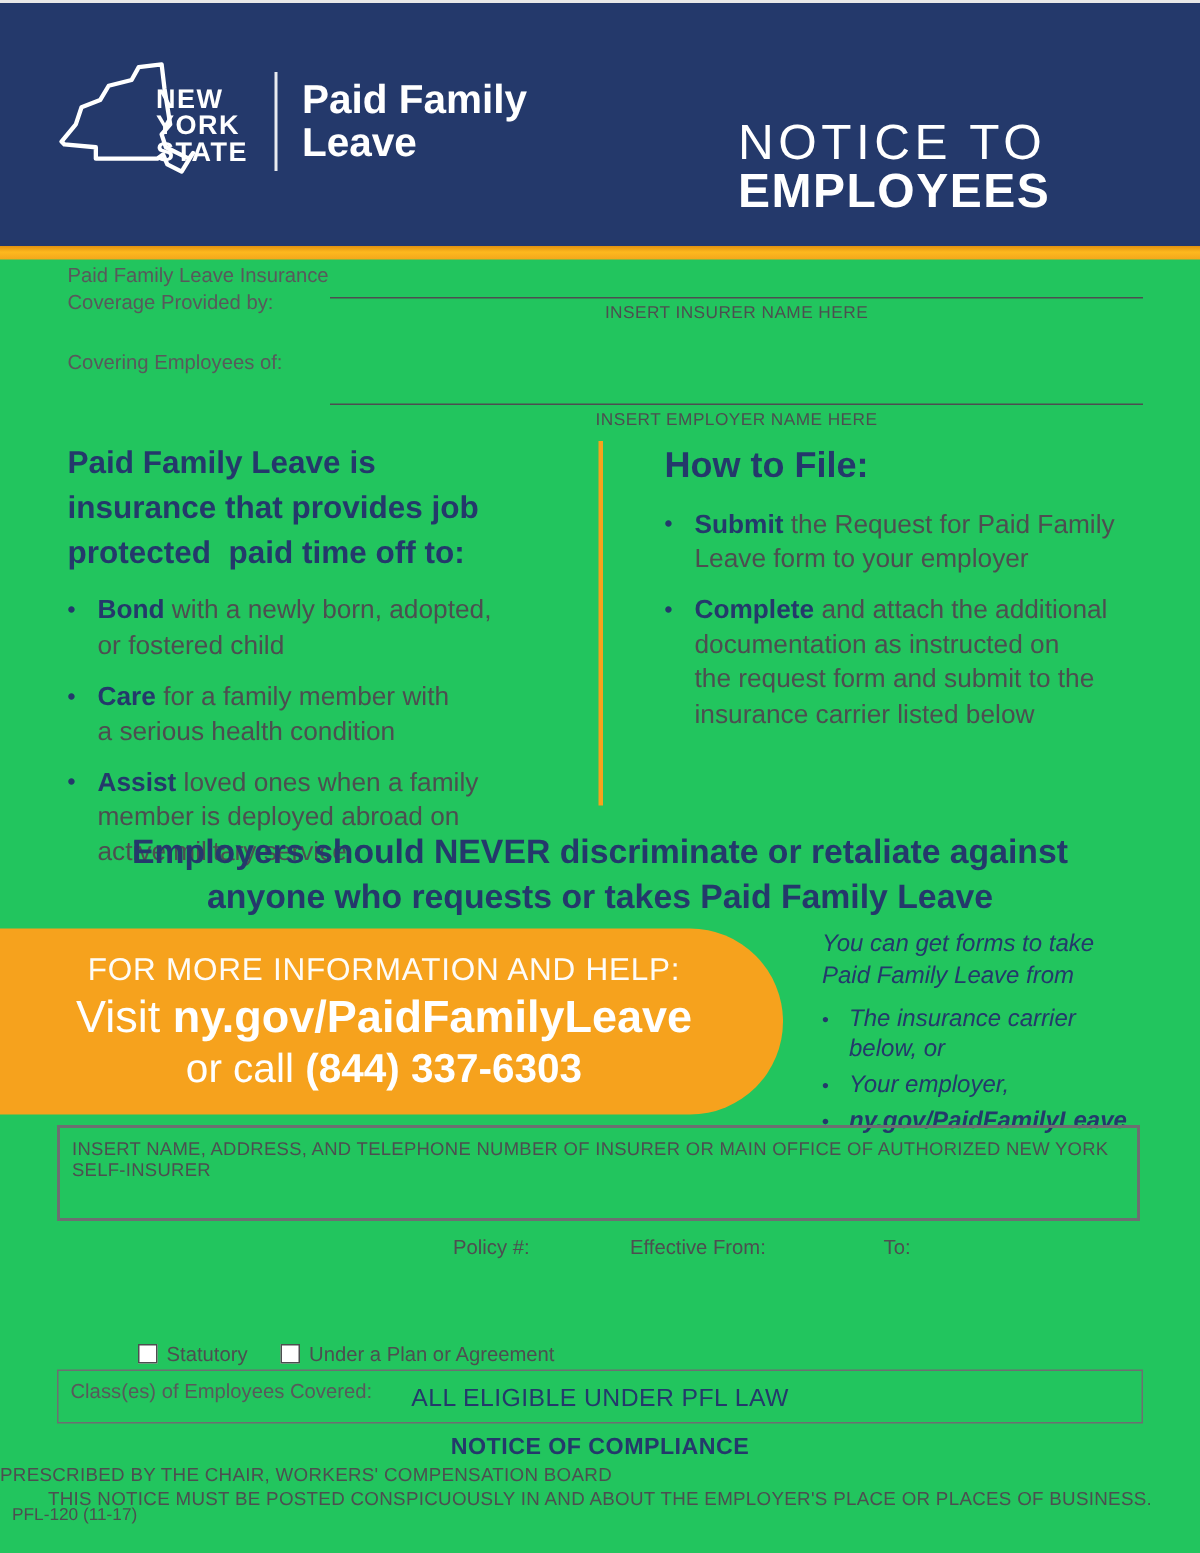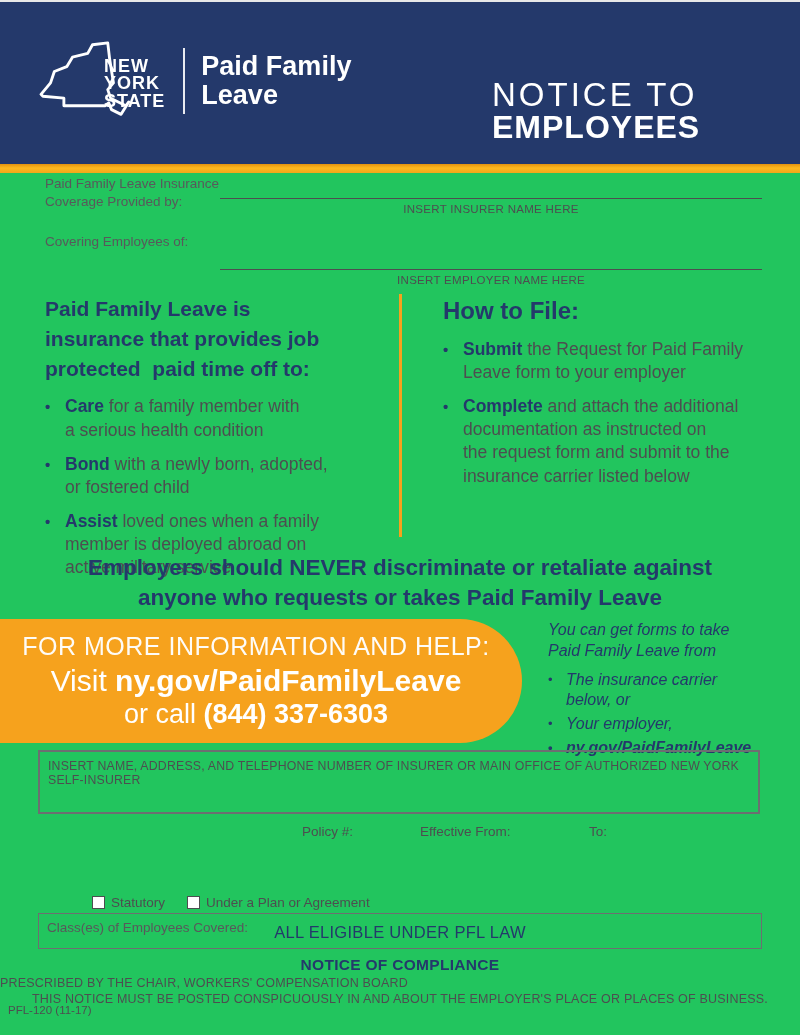--- a/index.html
+++ b/index.html
@@ -46,21 +46,21 @@
   .right-col .bullets{margin-top:10px;}
 
   
   .statement{position:absolute;left:50px;top:551px;width:700px;text-align:center;
              color:#24396b;font-weight:bold;font-size:22.5px;line-height:1.35;white-space:pre-line;}
 
   
   .banner{position:absolute;left:0;top:617px;width:522px;height:124px;background:#f6a21d;
           border-radius:0 62px 62px 0;color:#fff;text-align:center;
           display:flex;flex-direction:column;justify-content:center;padding-right:10px;box-sizing:border-box;}
-  .banner-l1{font-size:25px;letter-spacing:.5px;opacity:.97;}
+  .banner-l1{font-size:21px;letter-spacing:.5px;opacity:.97;}
   .banner-l2{font-size:30px;margin-top:3px;}
   .banner-l2 b{font-weight:bold;}
   .banner-l3{font-size:27px;margin-top:1px;}
   .banner-l3 b{font-weight:bold;}
 
   
   .forms-info{position:absolute;left:548px;top:618px;width:232px;color:#24396b;
               font-style:italic;font-size:16px;line-height:1.3;}
   .forms-intro{white-space:pre-line;}
   .forms-bullets{margin-top:8px;}
@@ -134,26 +134,26 @@
   <div class="lbl covering">Covering Employees of:</div>
   <div class="fill-line line2"></div>
   <div class="line-caption cap2">INSERT EMPLOYER NAME HERE</div>
 
   <div class="left-col">
     <div class="col-heading">Paid Family Leave is
 insurance that provides job
 protected  paid time off to:</div>
     <div class="bullets">
       <div class="bullet">
+        <span><b>Bond</b><span class="rest"> with a newly born, adopted,
+or fostered child</span></span>
+      </div>
+      <div class="bullet">
         <span><b>Care</b><span class="rest"> for a family member with
 a serious health condition</span></span>
-      </div>
-      <div class="bullet">
-        <span><b>Bond</b><span class="rest"> with a newly born, adopted,
-or fostered child</span></span>
       </div>
       <div class="bullet">
         <span><b>Assist</b><span class="rest"> loved ones when a family
 member is deployed abroad on
 active military service</span></span>
       </div>
     </div>
   </div>
 
   <div class="col-divider"></div>

